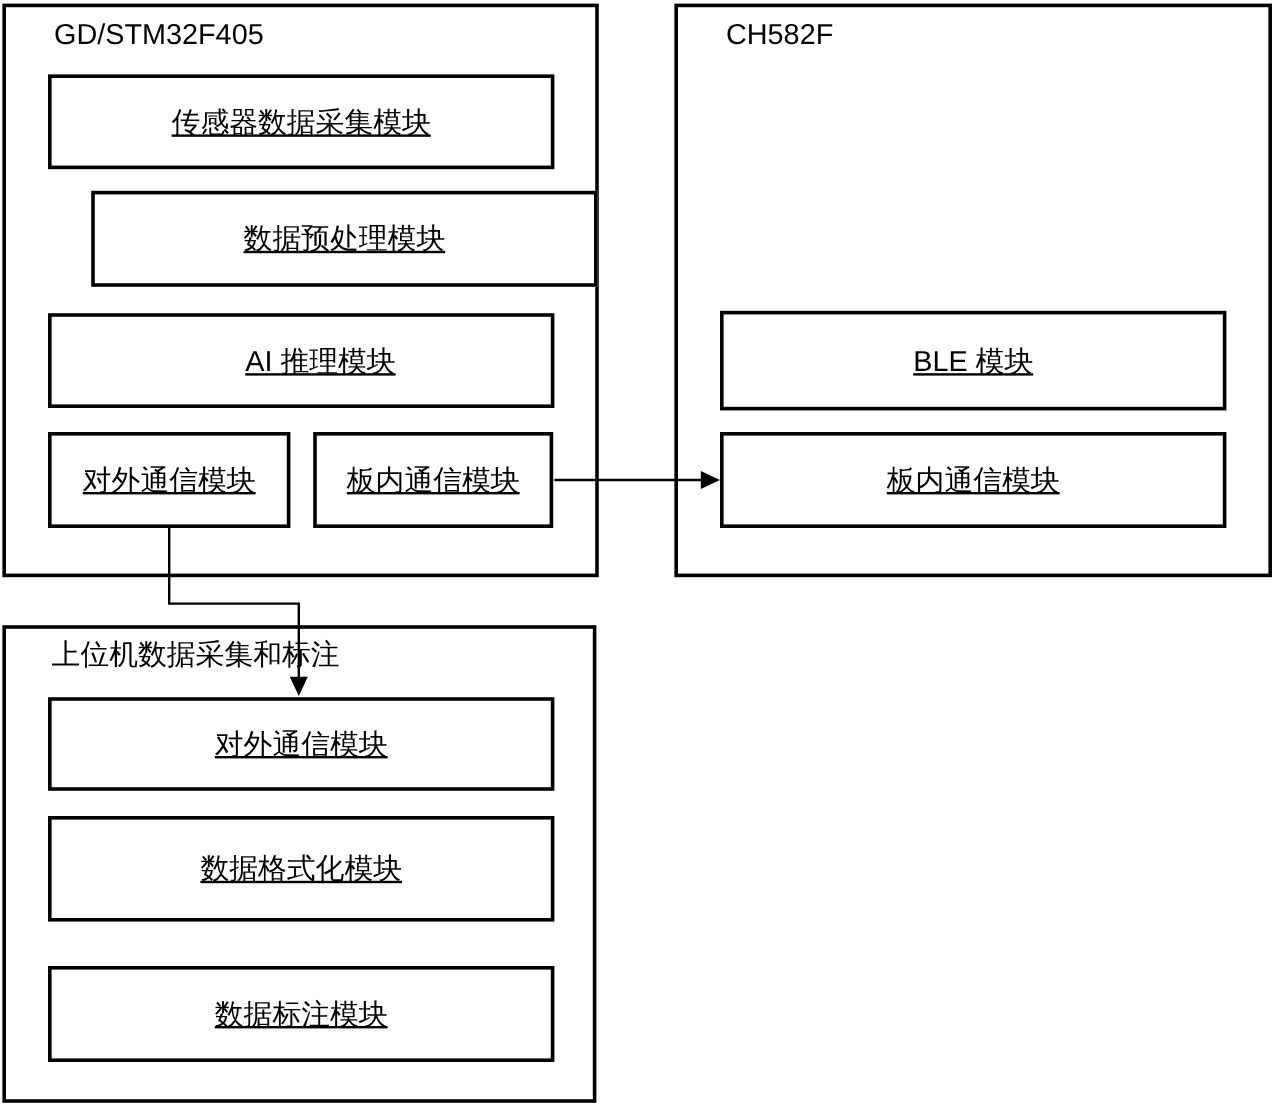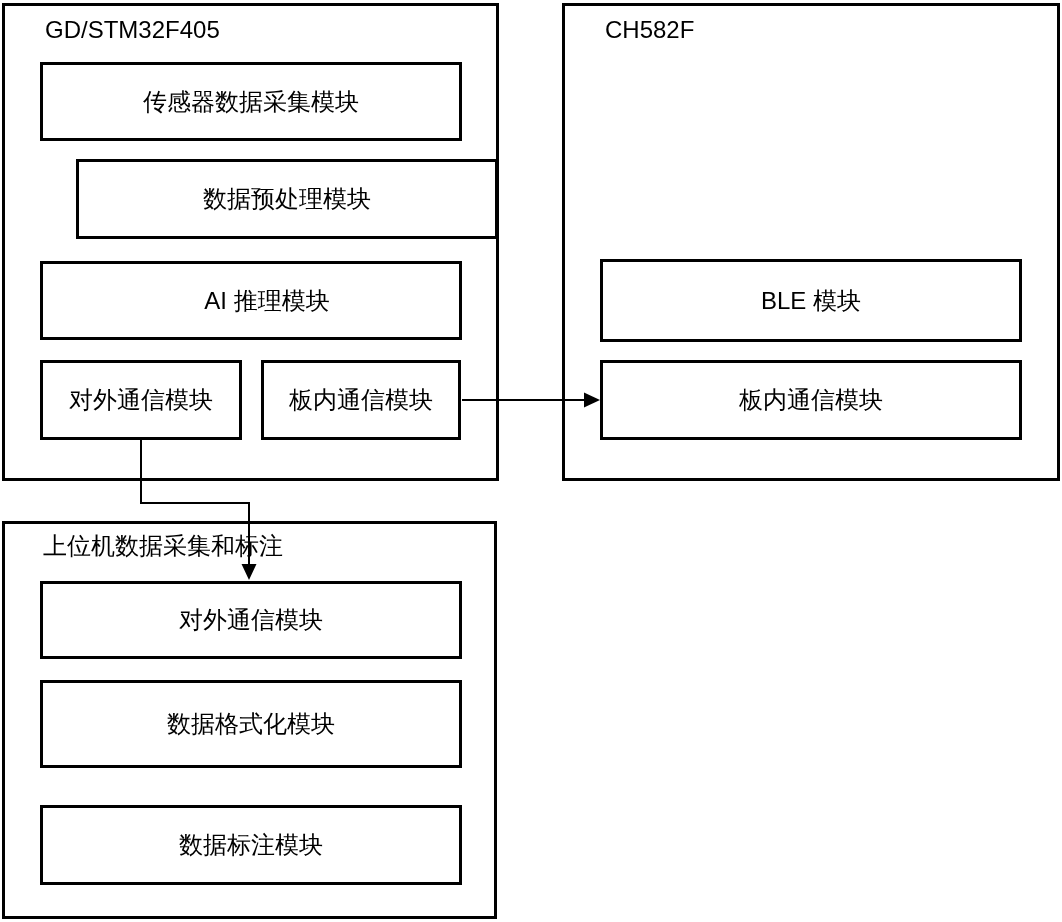--- a/index.html
+++ b/index.html
@@ -15,21 +15,21 @@
     background:var(--bg); box-sizing:border-box;
   }
   .group-title {
     position:absolute; left:8px; top:12px;
     font-size:24px; line-height:24px; white-space:nowrap;margin-left:32px;
   }
   .node {
     position:absolute; border:3px solid var(--stroke);
     background:var(--bg); box-sizing:border-box;
     display:flex; align-items:center; justify-content:center;
-    font-size:24px; text-align:center; white-space:nowrap;
+    font-size:24px; text-align:center; white-space:nowrap;text-decoration:underline;
   }
   svg.arrows {
     position:absolute; left:0; top:0;
     pointer-events:none; color:var(--stroke);
   }
 </style>
 </head>
 <body>
 
 <div class="canvas">

